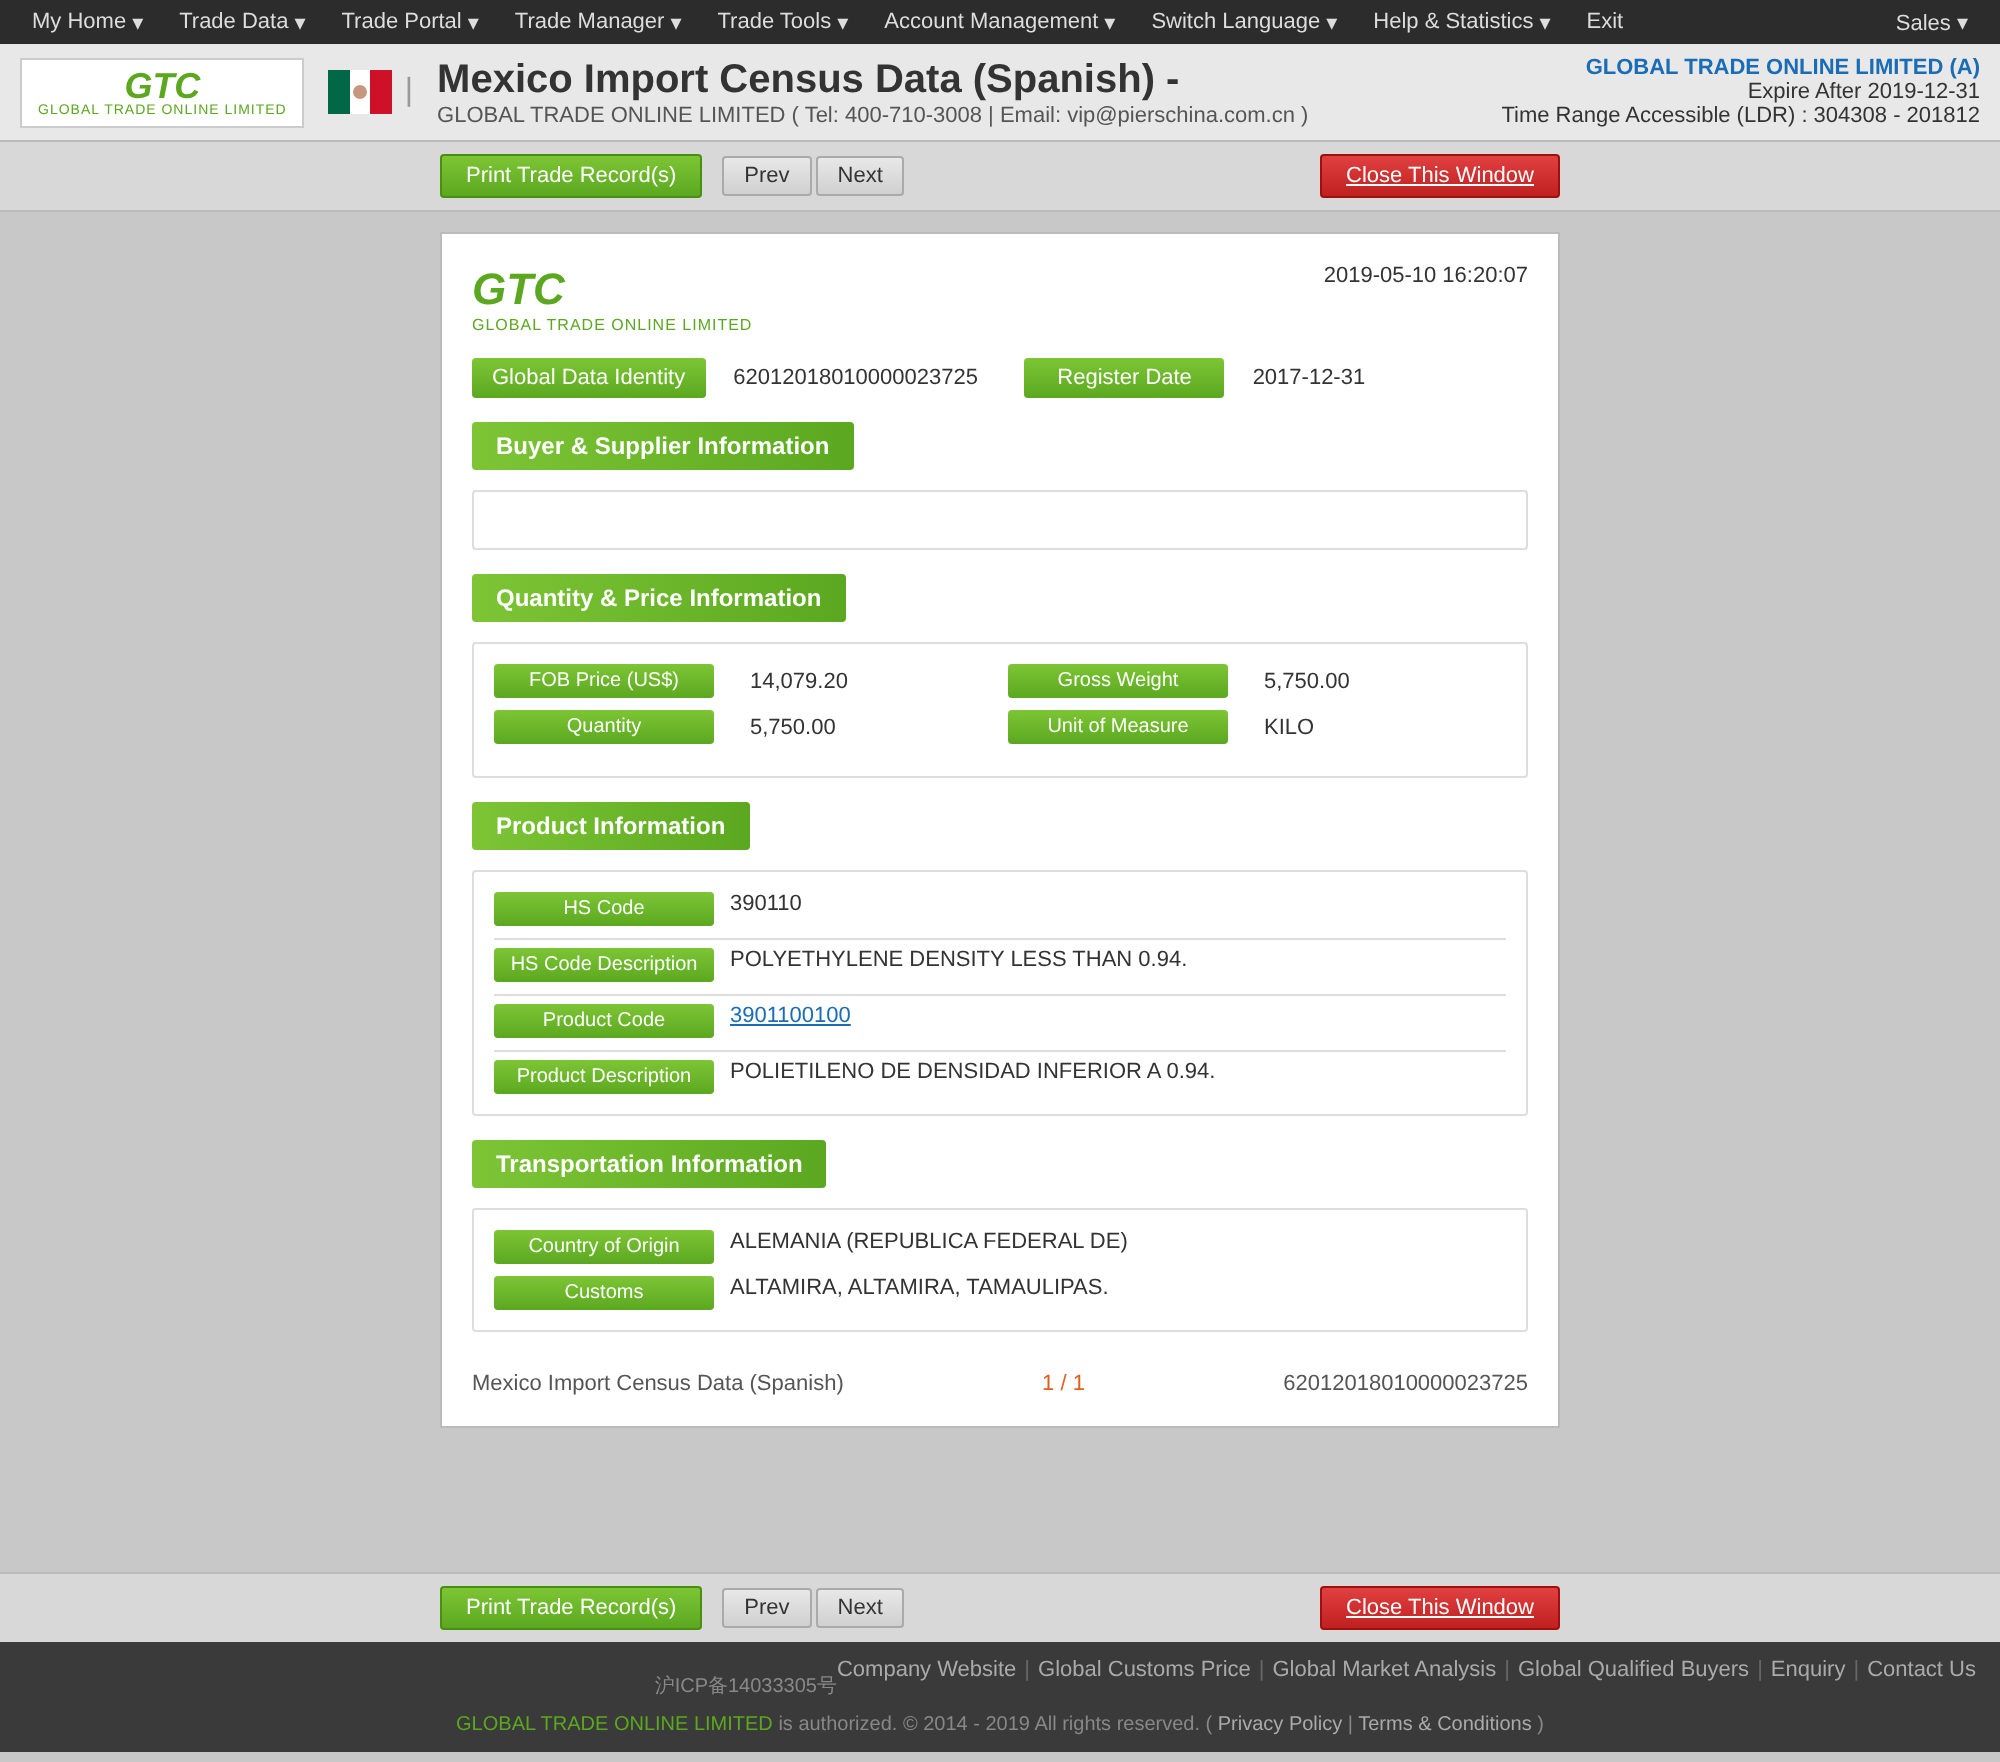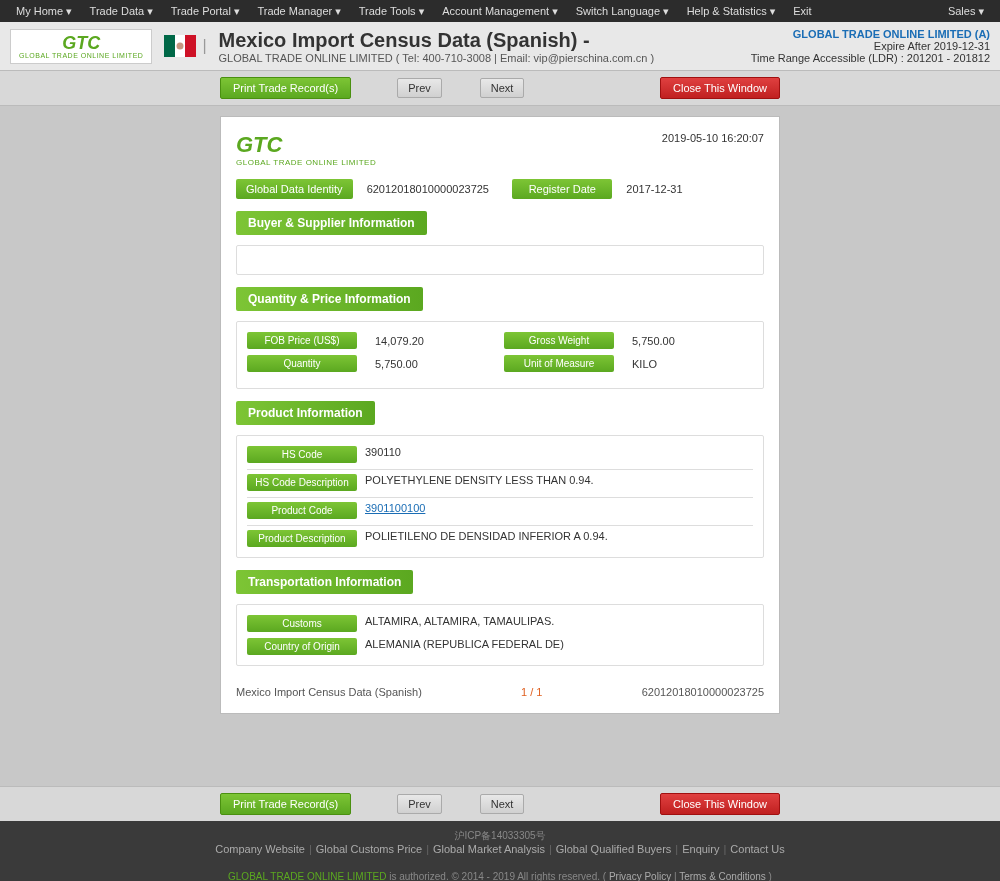--- a/index.html
+++ b/index.html
@@ -93,31 +93,31 @@
       border-radius: 2px;
     }
     .btn-nav {
       background: linear-gradient(to bottom, #e8e8e8, #d0d0d0);
       color: #333;
       border: 1px solid #aaa;
       padding: 3px 10px;
       cursor: pointer;
       font-size: 11px;
       border-radius: 2px;
-      margin-left: 36px;
     }
     .btn-close {
       background: linear-gradient(to bottom, #e04040, #c02020);
       color: white;
       border: 1px solid #a01010;
       padding: 4px 12px;
       cursor: pointer;
       font-size: 11px;
       border-radius: 2px;
       margin-left: auto;
+      text-decoration: underline;
     }
     .nav-buttons { display: flex; gap: 2px; }
 
     
     .main-content {
       background: #c8c8c8;
       padding: 10px 0;
       min-height: 680px;
     }
 
@@ -276,21 +276,20 @@
       color: #888;
       font-size: 10px;
     }
     .footer-brand { color: #5ba820; }
     .footer-policy { color: #aaa; cursor: pointer; }
 
     .footer-left-icp {
       display: flex;
       justify-content: flex-end;
       align-items: center;
-      flex-direction: column;
     }
     .icp-text { color: #888; font-size: 10px; }
 
     
     .flag-svg { width: 32px; height: 22px; }
 
     .buyer-section {
       border: 1px solid #ddd;
       padding: 10px;
       margin-bottom: 12px;
@@ -366,21 +365,21 @@
     </svg>
     <span class="separator-line">|</span>
   </div>
   <div class="page-title-area">
     <div class="page-main-title">Mexico Import Census Data (Spanish)  -</div>
     <div class="page-subtitle">GLOBAL TRADE ONLINE LIMITED ( Tel: 400-710-3008 | Email: vip@pierschina.com.cn )</div>
   </div>
   <div class="account-info">
     <div class="account-name">GLOBAL TRADE ONLINE LIMITED (A)</div>
     <div class="expire-text">Expire After 2019-12-31</div>
-    <div class="ldr-text">Time Range Accessible (LDR) : 201201 - 201812</div>
+    <div class="ldr-text">Time Range Accessible (LDR) : 304308 - 201812</div>
   </div>
 </div>
 
 <div class="toolbar">
   <button class="btn-print">Print Trade Record(s)</button>
   <div class="nav-buttons">
     <button class="btn-nav">Prev</button>
     <button class="btn-nav">Next</button>
   </div>
   <button class="btn-close">Close This Window</button>
@@ -457,26 +456,26 @@
           <span class="field-label-sm">Product Description</span>
           <span class="field-val">POLIETILENO DE DENSIDAD INFERIOR A 0.94.</span>
         </div>
       </div>
     </div>
 
     <div>
       <span class="section-header">Transportation Information</span>
       <div class="section-container">
         <div class="field-row">
+          <span class="field-label-sm">Country of Origin</span>
+          <span class="field-val">ALEMANIA (REPUBLICA FEDERAL DE)</span>
+        </div>
+        <div class="field-row">
           <span class="field-label-sm">Customs</span>
           <span class="field-val">ALTAMIRA, ALTAMIRA, TAMAULIPAS.</span>
-        </div>
-        <div class="field-row">
-          <span class="field-label-sm">Country of Origin</span>
-          <span class="field-val">ALEMANIA (REPUBLICA FEDERAL DE)</span>
         </div>
       </div>
     </div>
 
     <div class="record-footer">
       <span>Mexico Import Census Data (Spanish)</span>
       <span class="page-indicator">1 / 1</span>
       <span>62012018010000023725</span>
     </div>
 

